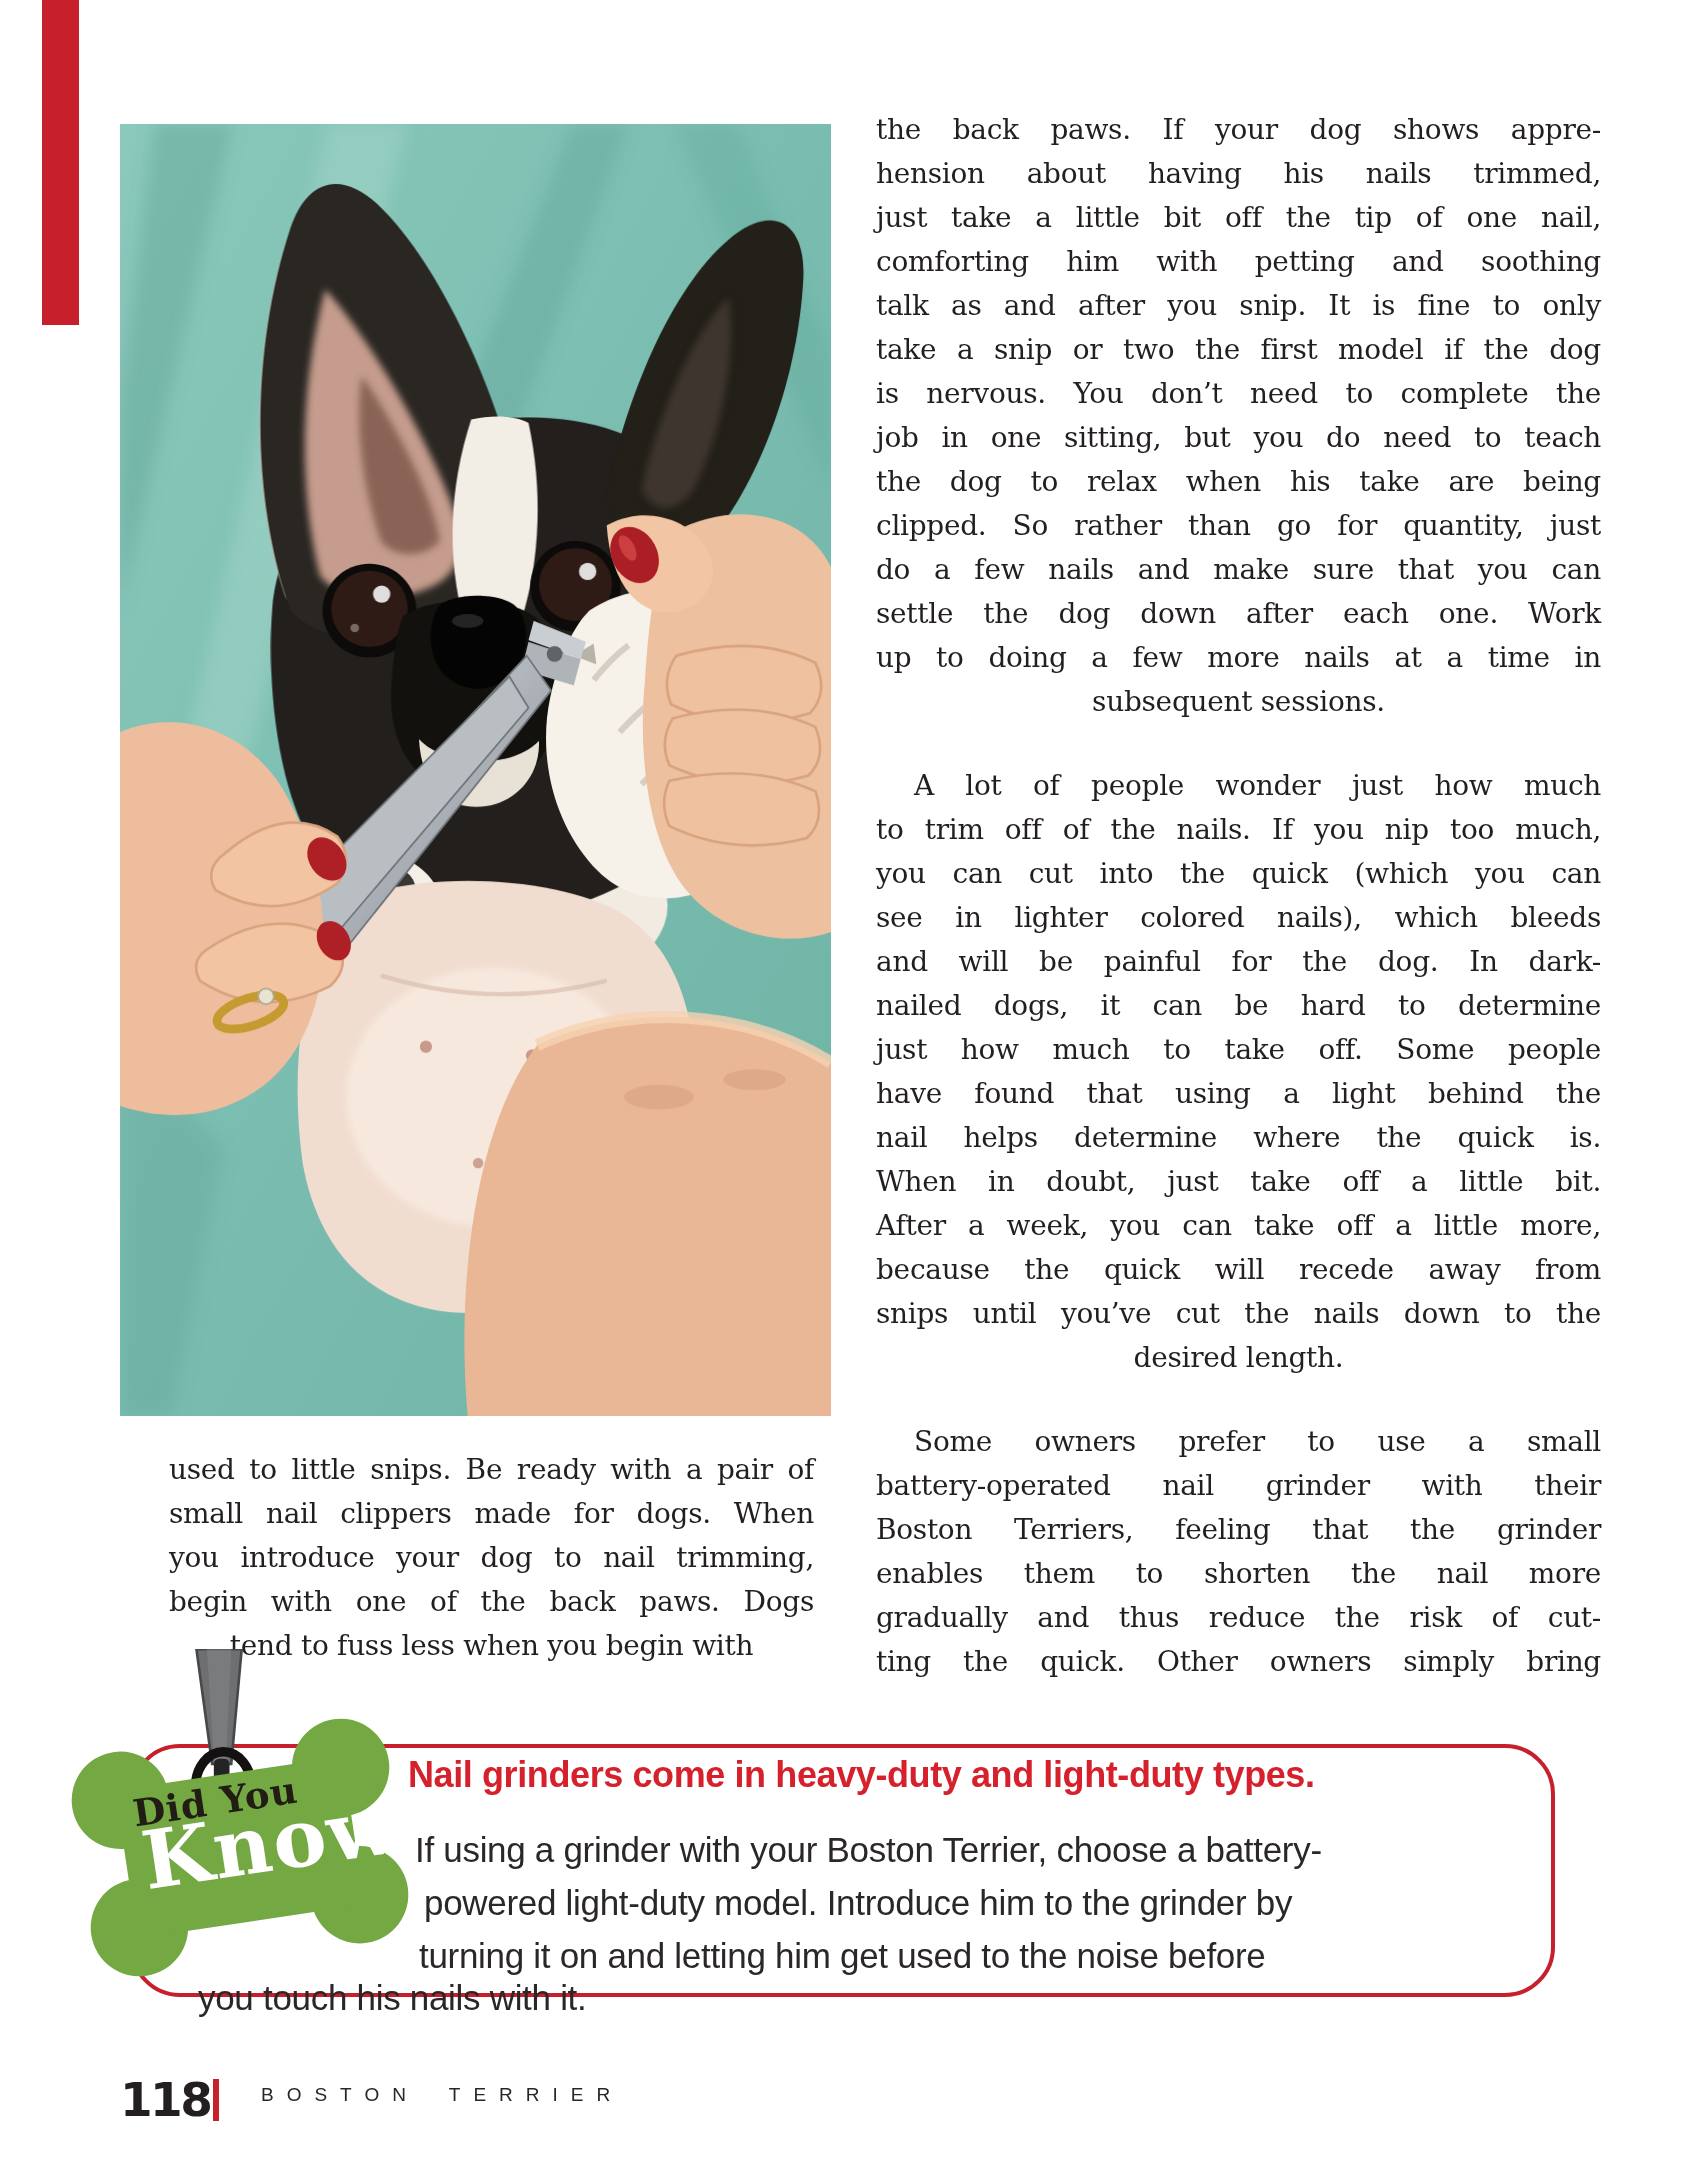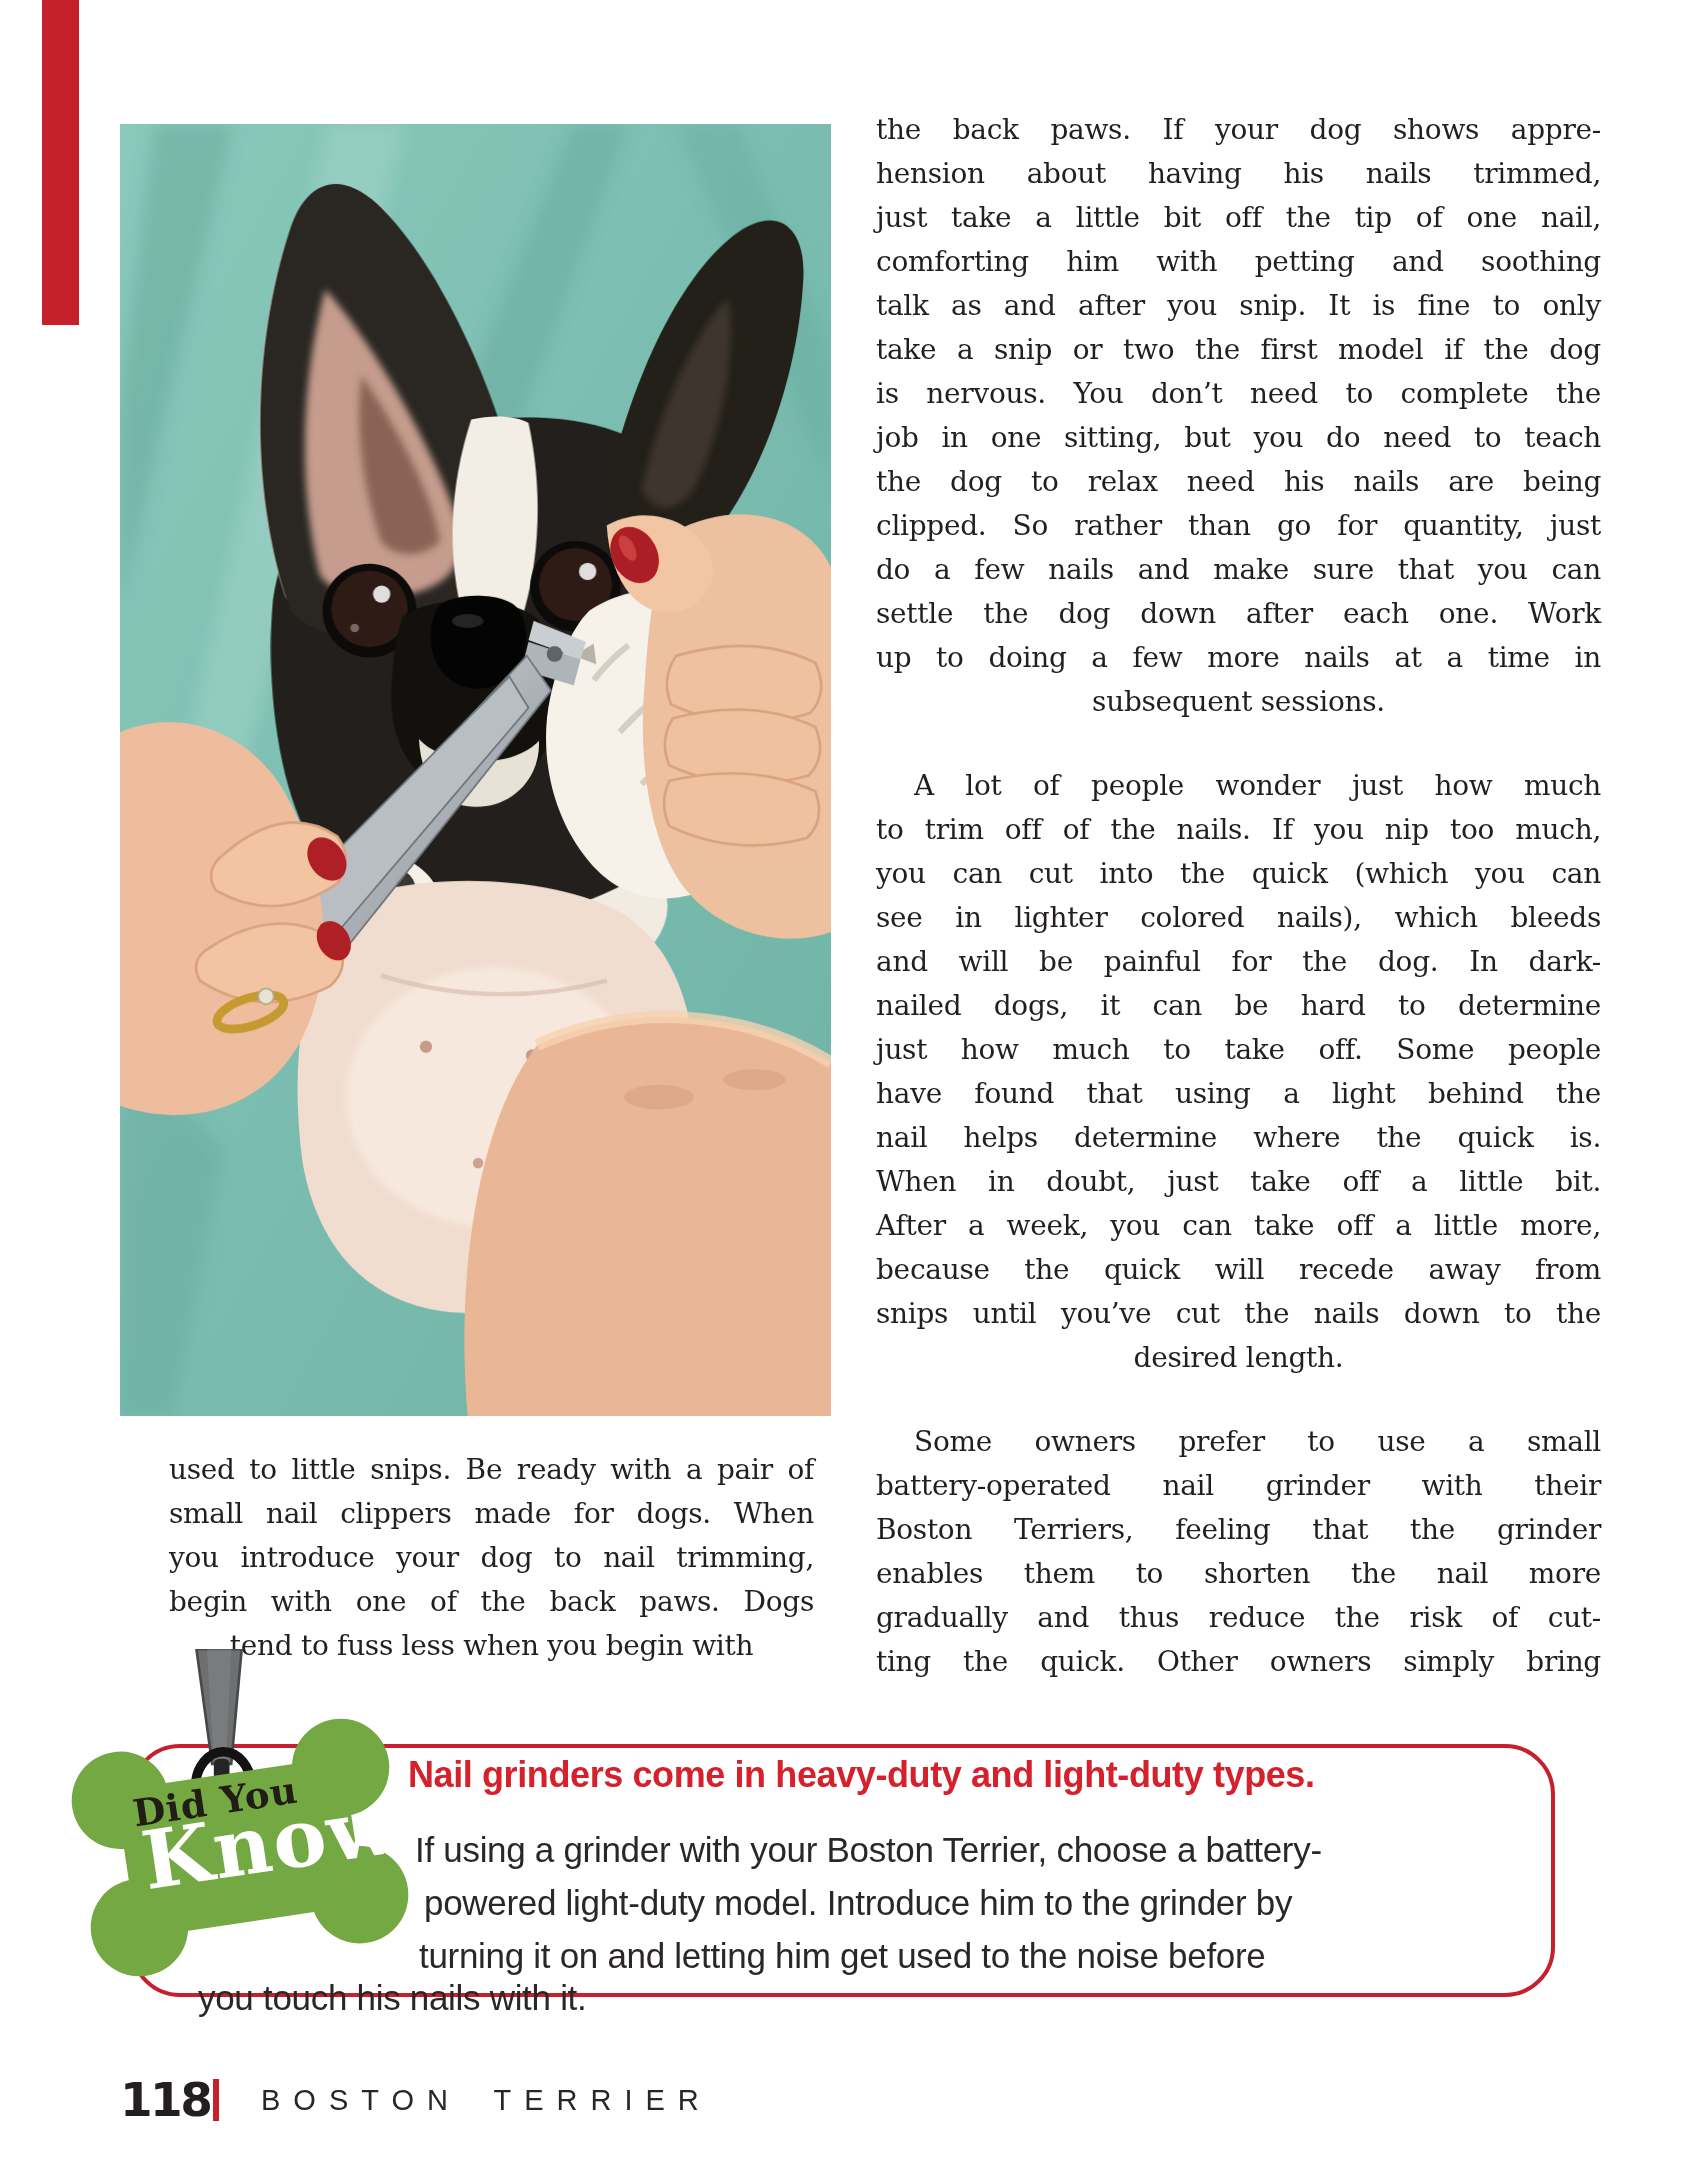--- a/index.html
+++ b/index.html
@@ -38,21 +38,21 @@
   .dyk-heading{position:absolute;left:408px;top:1754px;font-weight:bold;font-size:36px;
            letter-spacing:-0.4px;color:var(--heading-red);}
   .dyk-l{position:absolute;font-size:35px;color:#2B2728;letter-spacing:-0.3px;margin-top:22px;}
   .dyk-l1{left:415px;top:1808px;}
   .dyk-l2{left:424px;top:1861px;}
   .dyk-l3{left:419px;top:1914px;}
   .dyk-l4{left:198px;top:1956px;}
   .footer-num{position:absolute;left:120px;top:2072px;font-family:"DejaVu Sans",sans-serif;
            font-weight:bold;font-size:47px;letter-spacing:-2.6px;color:var(--ink);}
   .footer-bar{position:absolute;left:213px;top:2079px;width:6px;height:42px;background:var(--accent-red);}
-  .footer-title{position:absolute;left:261px;top:2084px;font-size:29px;letter-spacing:13px;
+  .footer-title{position:absolute;left:261px;top:2084px;font-size:19px;letter-spacing:13px;
            word-spacing:12px;color:#2A2627;}
 </style>
 </head>
 <body>
 
 <div class="page">
 
   <div class="red-tab"></div>
 
   <div class="photo">
@@ -183,21 +183,21 @@
     </div>
   <div class="col right-col">
       <div class="ln j">the back paws. If your dog shows appre-</div>
       <div class="ln j">hension about having his nails trimmed,</div>
       <div class="ln j">just take a little bit off the tip of one nail,</div>
       <div class="ln j">comforting him with petting and soothing</div>
       <div class="ln j">talk as and after you snip. It is fine to only</div>
       <div class="ln j">take a snip or two the first model if the dog</div>
       <div class="ln j">is nervous. You don’t need to complete the</div>
       <div class="ln j">job in one sitting, but you do need to teach</div>
-      <div class="ln j">the dog to relax need his nails are being</div>
+      <div class="ln j">the dog to relax when his take are being</div>
       <div class="ln j">clipped. So rather than go for quantity, just</div>
       <div class="ln j">do a few nails and make sure that you can</div>
       <div class="ln j">settle the dog down after each one. Work</div>
       <div class="ln j">up to doing a few more nails at a time in</div>
       <div class="ln">subsequent sessions.</div>
       <div class="ln j ind">A lot of people wonder just how much</div>
       <div class="ln j">to trim off of the nails. If you nip too much,</div>
       <div class="ln j">you can cut into the quick (which you can</div>
       <div class="ln j">see in lighter colored nails), which bleeds</div>
       <div class="ln j">and will be painful for the dog. In dark-</div>

